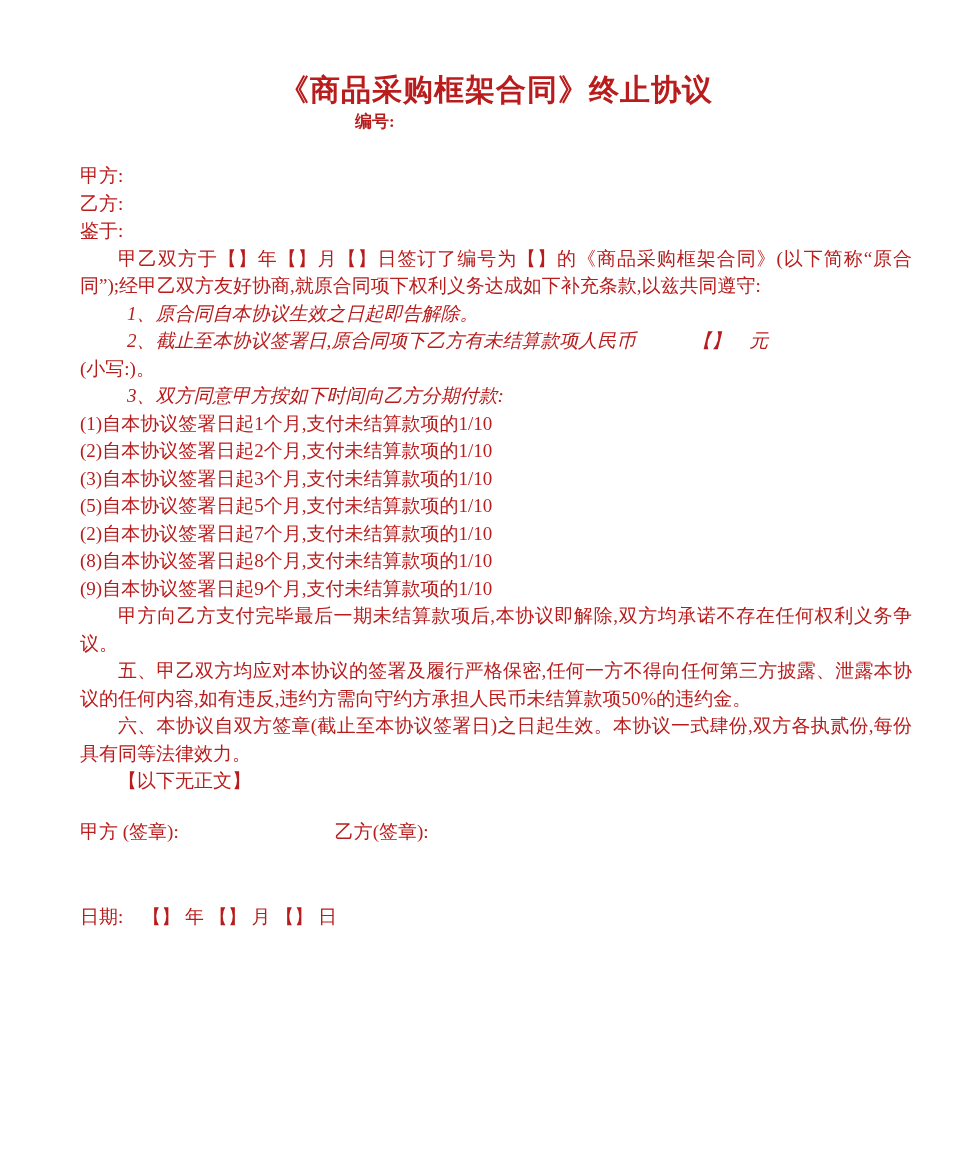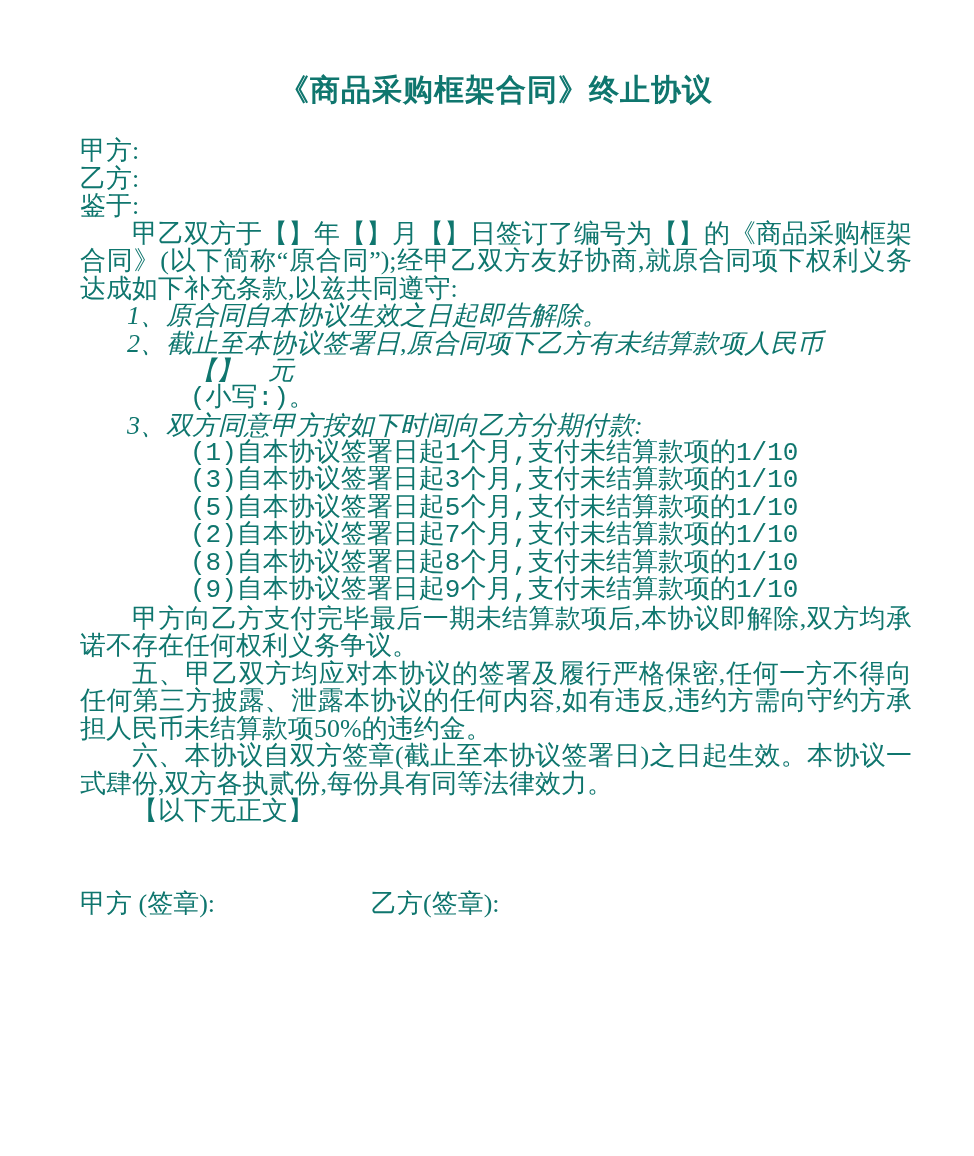--- a/index.html
+++ b/index.html
@@ -5,21 +5,21 @@
   html, body {
     margin: 0;
     padding: 0;
     background: #ffffff;
   }
   .page {
     position: relative;
     width: 974px;
     height: 1156px;
     background: #ffffff;
-    color: #0f766e;
+    color: #b91c1c;
     font-family: "Liberation Serif", "DejaVu Serif", serif;
     overflow: hidden;
   }
   .content {
     position: absolute;
     left: 80px;
     top: 0;
     width: 832px;
   }
   .doc-title {
@@ -32,86 +32,87 @@
   }
   .doc-number {
     margin-top: 3px;
     margin-left: 275px;
     font-size: 17px;
     line-height: 22px;
     font-weight: bold;
   }
   .doc-body {
     margin-top: 29px;
-    font-size: 26px;
+    font-size: 19px;
     line-height: 27.5px;
   }
   .line { white-space: pre-wrap; }
   .para {
     text-align: justify;
     text-indent: 2em;
   }
   .num-item {
     padding-left: 110px;
     text-indent: -63px;
     white-space: pre-wrap;
     font-style: italic;
   }
   .sub-item {
-    margin-left: 110px;
     white-space: pre-wrap;
-    font-family: Liberation Mono, monospace;
   }
   .indent-2em { text-indent: 2em; }
   .sig-row {
-    margin-top: 65px;
+    margin-top: 23px;
     display: flex;
     align-items: flex-start;
   }
   .sig-b { margin-left: 156px; }
   .date-line {
     margin-top: 58px;
     white-space: pre-wrap;
   }
 </style>
 </head>
 <body>
 
 <div class="page">
   <div class="content">
 
     <div class="doc-title">《商品采购框架合同》终止协议</div>
+    <div class="doc-number">编号:</div>
 
     <div class="doc-body">
 
       <div class="line">甲方:</div>
       <div class="line">乙方:</div>
       <div class="line">鉴于:</div>
 
       <div class="para">甲乙双方于【】年【】月【】日签订了编号为【】的《商品采购框架合同》(以下简称“原合同”);经甲乙双方友好协商,就原合同项下权利义务达成如下补充条款,以兹共同遵守:</div>
 
       <div class="num-item">1、原合同自本协议生效之日起即告解除。</div>
       <div class="num-item">2、截止至本协议签署日,原合同项下乙方有未结算款项人民币　　　【】　元</div>
       <div class="sub-item">(小写:)。</div>
       <div class="num-item">3、双方同意甲方按如下时间向乙方分期付款:</div>
 
       <div class="sub-item">(1)自本协议签署日起1个月,支付未结算款项的1/10</div>
+      <div class="sub-item">(2)自本协议签署日起2个月,支付未结算款项的1/10</div>
       <div class="sub-item">(3)自本协议签署日起3个月,支付未结算款项的1/10</div>
       <div class="sub-item">(5)自本协议签署日起5个月,支付未结算款项的1/10</div>
       <div class="sub-item">(2)自本协议签署日起7个月,支付未结算款项的1/10</div>
       <div class="sub-item">(8)自本协议签署日起8个月,支付未结算款项的1/10</div>
       <div class="sub-item">(9)自本协议签署日起9个月,支付未结算款项的1/10</div>
 
       <div class="para">甲方向乙方支付完毕最后一期未结算款项后,本协议即解除,双方均承诺不存在任何权利义务争议。</div>
       <div class="para">五、甲乙双方均应对本协议的签署及履行严格保密,任何一方不得向任何第三方披露、泄露本协议的任何内容,如有违反,违约方需向守约方承担人民币未结算款项50%的违约金。</div>
       <div class="para">六、本协议自双方签章(截止至本协议签署日)之日起生效。本协议一式肆份,双方各执贰份,每份具有同等法律效力。</div>
 
       <div class="indent-2em">【以下无正文】</div>
 
       <div class="sig-row">
         <span class="sig-a">甲方 (签章):</span>
         <span class="sig-b">乙方(签章):</span>
       </div>
 
+      <div class="date-line">日期:　【】 年 【】 月 【】 日</div>
 
     </div>
   </div>
 </div>
 
 </body></html>

